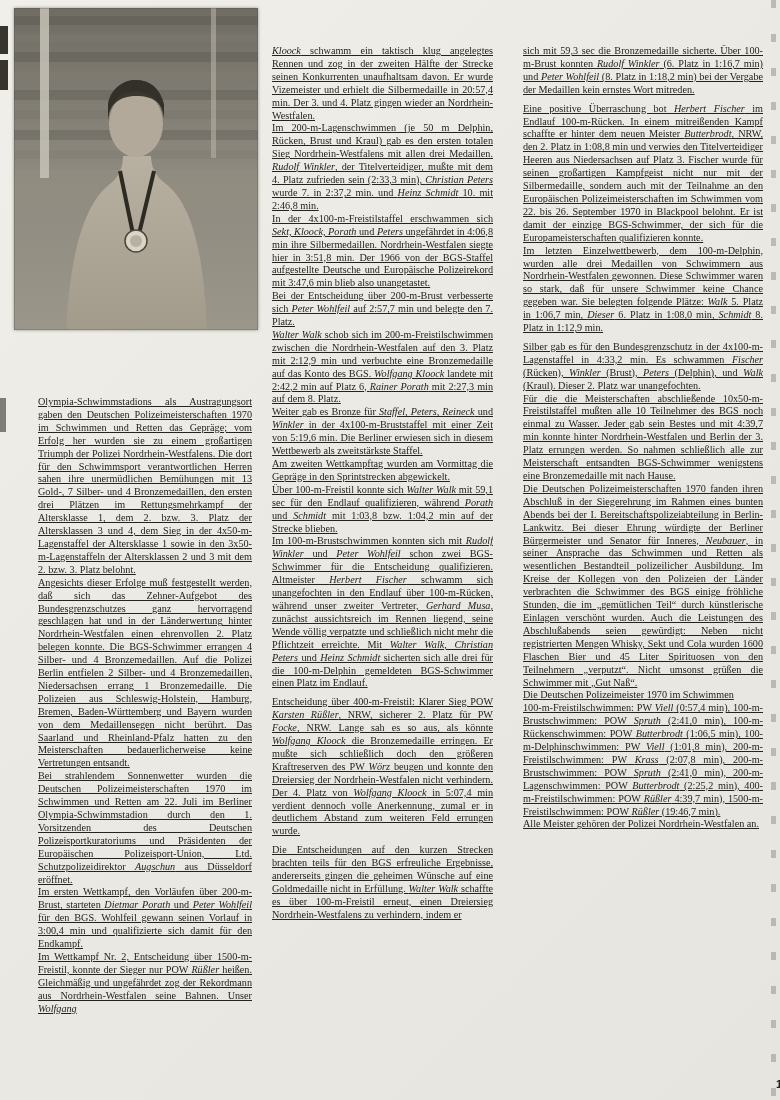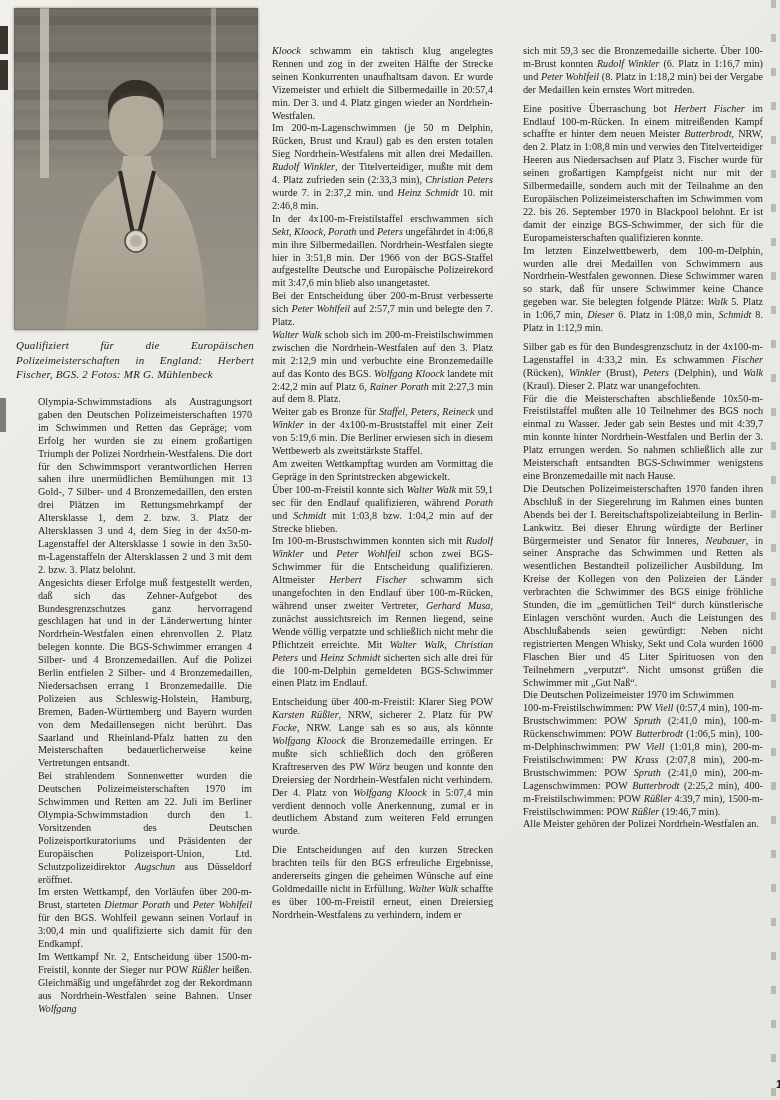--- a/index.html
+++ b/index.html
@@ -36,21 +36,21 @@
     text-align:justify;letter-spacing:.2px;
   }
   .col{
     position:absolute;
     font-size:10.2px;line-height:12.9px;
     text-align:justify;overflow:hidden;
   }
   .col-left{left:38px;top:396px;width:214px;height:698px;}
   .col-middle{left:272px;top:45px;width:221px;height:1050px;}
   .col-right{left:484px;top:45px;width:240px;height:1050px;margin-left:39px;}
-  .col p{margin:0;}
+  .col p{margin:0;text-decoration:underline;}
   .col p.gap{margin-top:6px;}
   .page-number{
     position:absolute;left:776px;top:1078px;
     font-size:11px;font-weight:bold;color:#24221c;
     font-family:"Liberation Sans",sans-serif;
   }
 </style>
 </head>
 <body>
 
@@ -94,21 +94,20 @@
         <path d="M94,112 C94,84 106,72 122,72 C139,72 150,86 150,110 C150,96 140,88 122,88 C105,88 95,97 94,112 Z" fill="#3b3730"></path>
         <path d="M94,112 C96,92 106,84 122,84 C138,84 148,94 150,110 L150,96 C146,80 136,72 122,72 C108,72 96,82 94,96 Z" fill="#332f29"></path>
         <path d="M106,163 L119,226 L125,226 L140,163" fill="none" stroke="#2d2a24" stroke-width="4"></path>
         <circle cx="122" cy="233" r="11" fill="#d9d4c6" stroke="#4a463f" stroke-width="1.5"></circle>
         <circle cx="122" cy="233" r="6" fill="#b7b1a2"></circle>
       </g>
       <rect x="0" y="0" width="244" height="322" fill="none" stroke="#55524b" stroke-width="1" opacity="0.6"></rect>
     </svg>
   </div>
 
-  <div class="caption">Qualifiziert für die Europäischen Polizeimeisterschaften in England: Herbert Fischer, BGS. 2 Fotos: MR G. Mühlenbeck</div>
 
   <div class="col col-left">
       <p>Olympia-Schwimmstadions als Austragungsort gaben den Deutschen Polizeimeisterschaften 1970 im Schwimmen und Retten das Gepräge; vom Erfolg her wurden sie zu einem großartigen Triumph der Polizei Nordrhein-Westfalens. Die dort für den Schwimmsport verantwortlichen Herren sahen ihre unermüdlichen Bemühungen mit 13 Gold-, 7 Silber- und 4 Bronzemedaillen, den ersten drei Plätzen im Rettungsmehrkampf der Altersklasse 1, dem 2. bzw. 3. Platz der Altersklassen 3 und 4, dem Sieg in der 4x50-m-Lagenstaffel der Altersklasse 1 sowie in den 3x50-m-Lagenstaffeln der Altersklassen 2 und 3 mit dem 2. bzw. 3. Platz belohnt.</p>
       <p>Angesichts dieser Erfolge muß festgestellt werden, daß sich das Zehner-Aufgebot des Bundesgrenzschutzes ganz hervorragend geschlagen hat und in der Länderwertung hinter Nordrhein-Westfalen einen ehrenvollen 2. Platz belegen konnte. Die BGS-Schwimmer errangen 4 Silber- und 4 Bronzemedaillen. Auf die Polizei Berlin entfielen 2 Silber- und 4 Bronzemedaillen, Niedersachsen errang 1 Bronzemedaille. Die Polizeien aus Schleswig-Holstein, Hamburg, Bremen, Baden-Württemberg und Bayern wurden von dem Medaillensegen nicht berührt. Das Saarland und Rheinland-Pfalz hatten zu den Meisterschaften bedauerlicherweise keine Vertretungen entsandt.</p>
       <p>Bei strahlendem Sonnenwetter wurden die Deutschen Polizeimeisterschaften 1970 im Schwimmen und Retten am 22. Juli im Berliner Olympia-Schwimmstadion durch den 1. Vorsitzenden des Deutschen Polizeisportkuratoriums und Präsidenten der Europäischen Polizeisport-Union, Ltd. Schutzpolizeidirektor <i>Augschun</i> aus Düsseldorf eröffnet.</p>
       <p>Im ersten Wettkampf, den Vorläufen über 200-m-Brust, starteten <i>Dietmar Porath</i> und <i>Peter Wohlfeil</i> für den BGS. Wohlfeil gewann seinen Vorlauf in 3:00,4 min und qualifizierte sich damit für den Endkampf.</p>
       <p>Im Wettkampf Nr. 2, Entscheidung über 1500-m-Freistil, konnte der Sieger nur POW <i>Rüßler</i> heißen. Gleichmäßig und ungefährdet zog der Rekordmann aus Nordrhein-Westfalen seine Bahnen. Unser <i>Wolfgang</i></p>
     </div>
   <div class="col col-middle">
       <p><i>Kloock</i> schwamm ein taktisch klug angelegtes Rennen und zog in der zweiten Hälfte der Strecke seinen Konkurrenten unaufhaltsam davon. Er wurde Vizemeister und erhielt die Silbermedaille in 20:57,4 min. Der 3. und 4. Platz gingen wieder an Nordrhein-Westfalen.</p>

